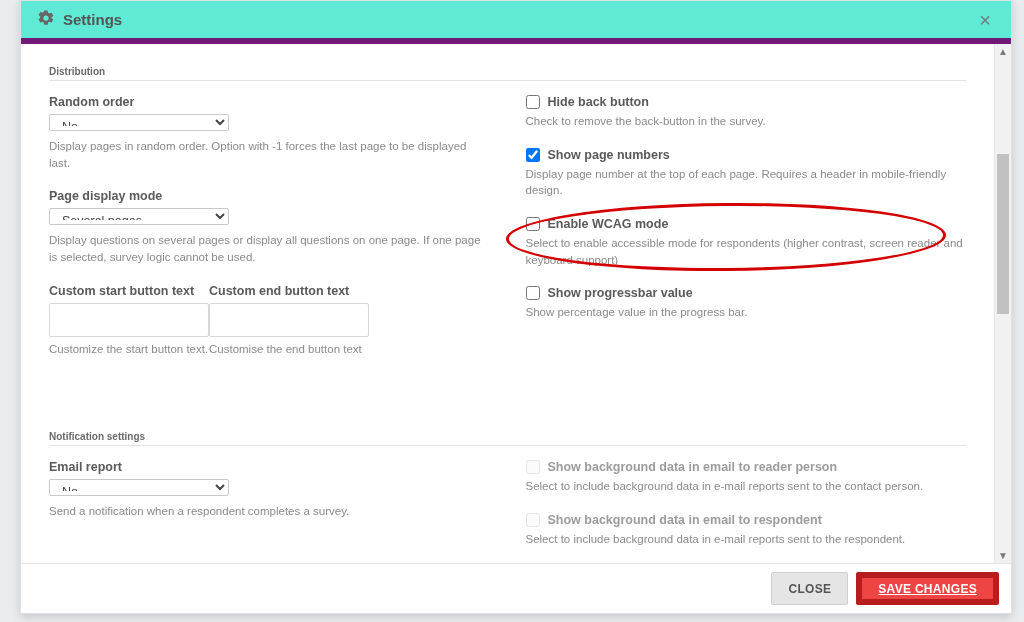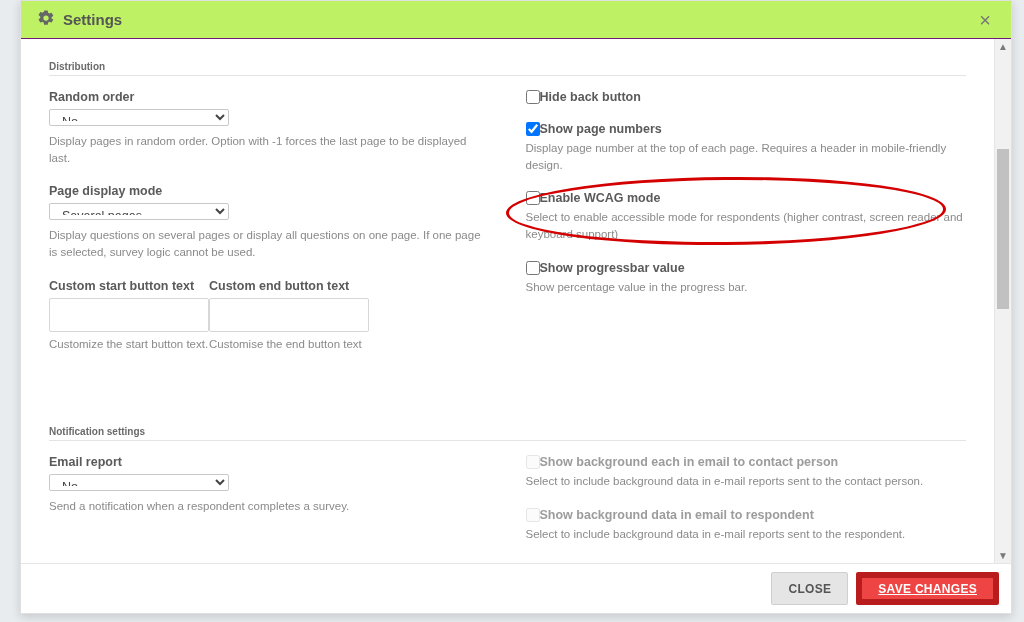--- a/index.html
+++ b/index.html
@@ -13,22 +13,22 @@
   .modal {
     position: absolute;
     left: 20px; right: 12px; top: 0; bottom: 8px;
     background: #fff;
     box-shadow: 0 3px 9px rgba(0,0,0,0.15);
     border: 1px solid #e0e0e0;
     display: flex;
     flex-direction: column;
   }
   .modal-header {
-    background: #bef264;
-    border-bottom: 1px solid #701a75;
+    background: #5eead4;
+    border-bottom: 6px solid #701a75;
     padding: 8px 16px;
     display: flex;
     align-items: center;
     justify-content: space-between;
     color: #555;
   }
   .modal-header .title-wrap { display: flex; align-items: center; gap: 8px; }
   .modal-header .title { font-size: 15px; font-weight: 600; }
   .close-x {
     font-size: 20px;
@@ -108,21 +108,21 @@
   input.form-text {
     width: 160px;
     height: 34px;
     padding: 4px 8px;
     border: 1px solid #d7d7d7;
     border-radius: 2px;
     background: #fff;
     font-size: 12.5px;
     color: #444;
   }
-  .check-line { display: flex; align-items: flex-end; }
+  .check-line { display: flex; align-items: flex-end; gap: 8px; }
   .check-line input[type=checkbox] { width: 14px; height: 14px; margin: 0; }
   .check-label { font-weight: 600; color: #5a5a5a; font-size: 12.5px; }
   .check-label.muted { color: #9c9c9c; font-weight: 600; }
   .check-box.muted { opacity: 0.55; }
   .pair { display: flex; }
   .pair > div { flex: 0 0 auto; }
   .circle-highlight {
     position: absolute;
     border: 3px solid #d40000;
     border-radius: 50%;
@@ -219,20 +219,21 @@
 
           </div>
 
           <div class="col" style="position:relative;">
 
             <div class="field">
               <div class="check-line">
                 <input type="checkbox" style="">
                 <span class="check-label">Hide back button</span>
               </div>
+              <div class="help">Check to remove the back-button in the survey.</div>
             </div>
 
             <div class="field">
               <div class="check-line">
                 <input type="checkbox" checked="" style="">
                 <span class="check-label">Show page numbers</span>
               </div>
               <div class="help">Display page number at the top of each page. Requires a header in mobile-friendly design.</div>
             </div>
 
@@ -266,21 +267,21 @@
                 <option>No</option>
               </select>
               <div class="help">Send a notification when a respondent completes a survey.</div>
             </div>
           </div>
 
           <div class="col">
             <div class="field">
               <div class="check-line">
                 <input type="checkbox" disabled="" class="check-box muted" style="">
-                <span class="check-label muted">Show background each in email to contact person</span>
+                <span class="check-label muted">Show background data in email to reader person</span>
               </div>
               <div class="help">Select to include background data in e-mail reports sent to the contact person.</div>
             </div>
             <div class="field" style="margin-bottom:0;">
               <div class="check-line">
                 <input type="checkbox" disabled="" class="check-box muted" style="">
                 <span class="check-label muted">Show background data in email to respondent</span>
               </div>
               <div class="help">Select to include background data in e-mail reports sent to the respondent.</div>
             </div>

